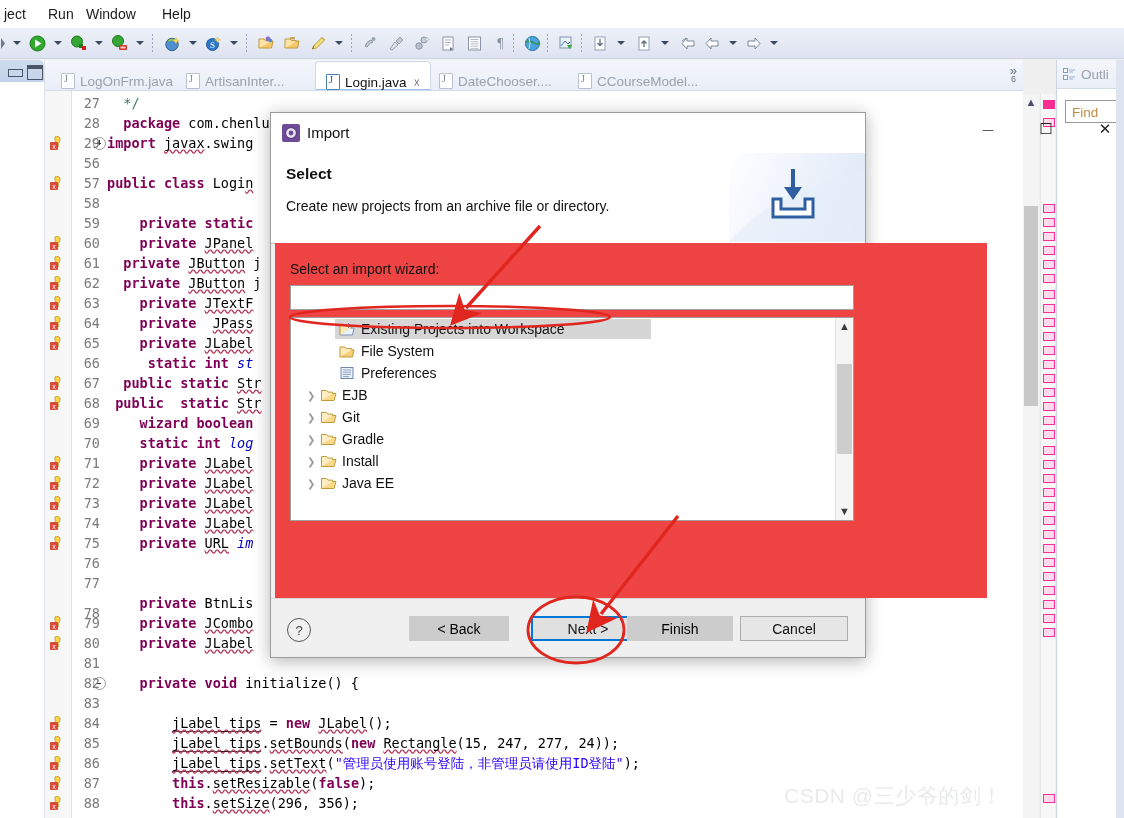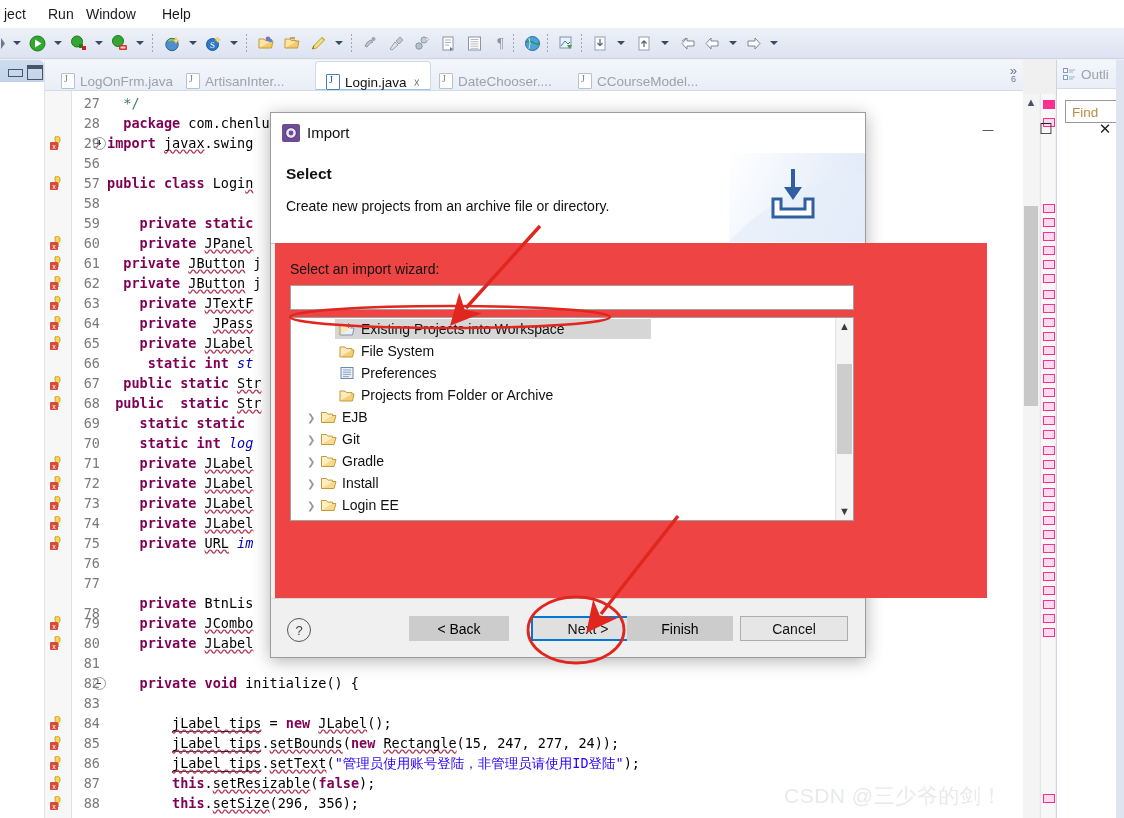--- a/index.html
+++ b/index.html
@@ -487,21 +487,21 @@
           <div class="lrow" style="position: absolute; left: 62px; top: 282px; width: 916px;">  <span class="kw">public static</span> <span class="sq">Str</span></div>
           <div class="warnico" style="top: 305px;"><svg viewBox="0 0 15 14" width="15" height="14">
               <path d="M5 1 a3 3 0 0 1 5 3 q0 2 -1.6 3.2 V9 H6.6 V7.2 Q5 6 5 4 Z" fill="#ffd34d" stroke="#b58e18" stroke-width=".7"></path>
               <rect x="6.4" y="9.4" width="2.6" height="1.6" fill="#c8a02a"></rect>
               <rect x="0" y="6" width="8" height="8" fill="#d84a3a" rx="1"></rect>
               <text x="4" y="12.5" font-size="7" fill="#fff" text-anchor="middle" font-family="Liberation Sans">x</text>
             </svg></div>
           <div class="lnum" style="top: 302px; left: 27px;">68</div>
           <div class="lrow" style="position: absolute; left: 62px; top: 302px; width: 916px;"> <span class="kw">public  static</span> <span class="sq">Str</span></div>
           <div class="lnum" style="top: 322px; left: 27px;">69</div>
-          <div class="lrow" style="position: absolute; left: 62px; top: 322px; width: 916px;">    <span class="kw">static static</span></div>
+          <div class="lrow" style="position: absolute; left: 62px; top: 322px; width: 916px;">    <span class="kw">wizard boolean</span></div>
           <div class="lnum" style="top: 342px; left: 27px;">70</div>
           <div class="lrow" style="position: absolute; left: 62px; top: 342px; width: 916px;">    <span class="kw">static int</span> <span class="fld">log</span></div>
           <div class="warnico" style="top: 365px;"><svg viewBox="0 0 15 14" width="15" height="14">
               <path d="M5 1 a3 3 0 0 1 5 3 q0 2 -1.6 3.2 V9 H6.6 V7.2 Q5 6 5 4 Z" fill="#ffd34d" stroke="#b58e18" stroke-width=".7"></path>
               <rect x="6.4" y="9.4" width="2.6" height="1.6" fill="#c8a02a"></rect>
               <rect x="0" y="6" width="8" height="8" fill="#d84a3a" rx="1"></rect>
               <text x="4" y="12.5" font-size="7" fill="#fff" text-anchor="middle" font-family="Liberation Sans">x</text>
             </svg></div>
           <div class="lnum" style="top: 362px; left: 27px;">71</div>
           <div class="lrow" style="position: absolute; left: 62px; top: 362px; width: 916px;">    <span class="kw">private</span> <span class="sq">JLabel</span></div>
@@ -727,29 +727,20 @@
                 <span>File System</span>
               </span>
             </div>
             <div class="trow">
               <span style="display: flex; align-items: center; position: relative; padding-left: 48px;">
                 <span class="ticon"><svg viewBox="0 0 17 15" width="17" height="15">
                     <rect x="2" y="1.5" width="12" height="11" fill="#e9eff8" stroke="#6e89ab"></rect>
                     <path d="M4 4 h8 M4 6.2 h8 M4 8.4 h8 M4 10.6 h6" stroke="#8da6c4"></path>
                   </svg></span>
                 <span>Preferences</span>
-              </span>
-            </div>
-            <div class="trow">
-              <span style="display: flex; align-items: center; position: relative; padding-left: 48px;">
-                <span class="ticon"><svg viewBox="0 0 17 15" width="17" height="15">
-                    <path d="M1 13 L2.5 6 H15 L13.5 13 Z" fill="#f6cd74" stroke="#c09b3a"></path>
-                    <path d="M1 13 V3 H6 l1.4 1.6 H13 V6" fill="#fde9bb" stroke="#c09b3a"></path>
-                  </svg></span>
-                <span>Projects from Folder or Archive</span>
               </span>
             </div>
             <div class="trow">
               <span style="display: flex; align-items: center; position: relative; padding-left: 16px;">
                 <span class="arrow">❯</span>
                 <span class="ticon"><svg viewBox="0 0 17 15" width="17" height="15">
                     <path d="M1.5 12.5 L3.5 5.5 H16 L14 12.5 Z" fill="#fbd98a" stroke="#c09b3a"></path>
                     <path d="M1.5 12.5 V2.5 H6.5 l1.4 1.6 H12.5 V5.5" fill="#ffeec4" stroke="#c09b3a"></path>
                   </svg></span>
                 <span>EJB</span>
@@ -785,21 +776,21 @@
                 <span>Install</span>
               </span>
             </div>
             <div class="trow">
               <span style="display: flex; align-items: center; position: relative; padding-left: 16px;">
                 <span class="arrow">❯</span>
                 <span class="ticon"><svg viewBox="0 0 17 15" width="17" height="15">
                     <path d="M1.5 12.5 L3.5 5.5 H16 L14 12.5 Z" fill="#fbd98a" stroke="#c09b3a"></path>
                     <path d="M1.5 12.5 V2.5 H6.5 l1.4 1.6 H12.5 V5.5" fill="#ffeec4" stroke="#c09b3a"></path>
                   </svg></span>
-                <span>Login EE</span>
+                <span>Java EE</span>
               </span>
             </div>
           </div>
         <div class="tscroll">
           <div class="ar" style="top:0;">▲</div>
           <div class="tthumb"></div>
           <div class="ar" style="bottom:0;">▼</div>
         </div>
       </div>
     </div>

